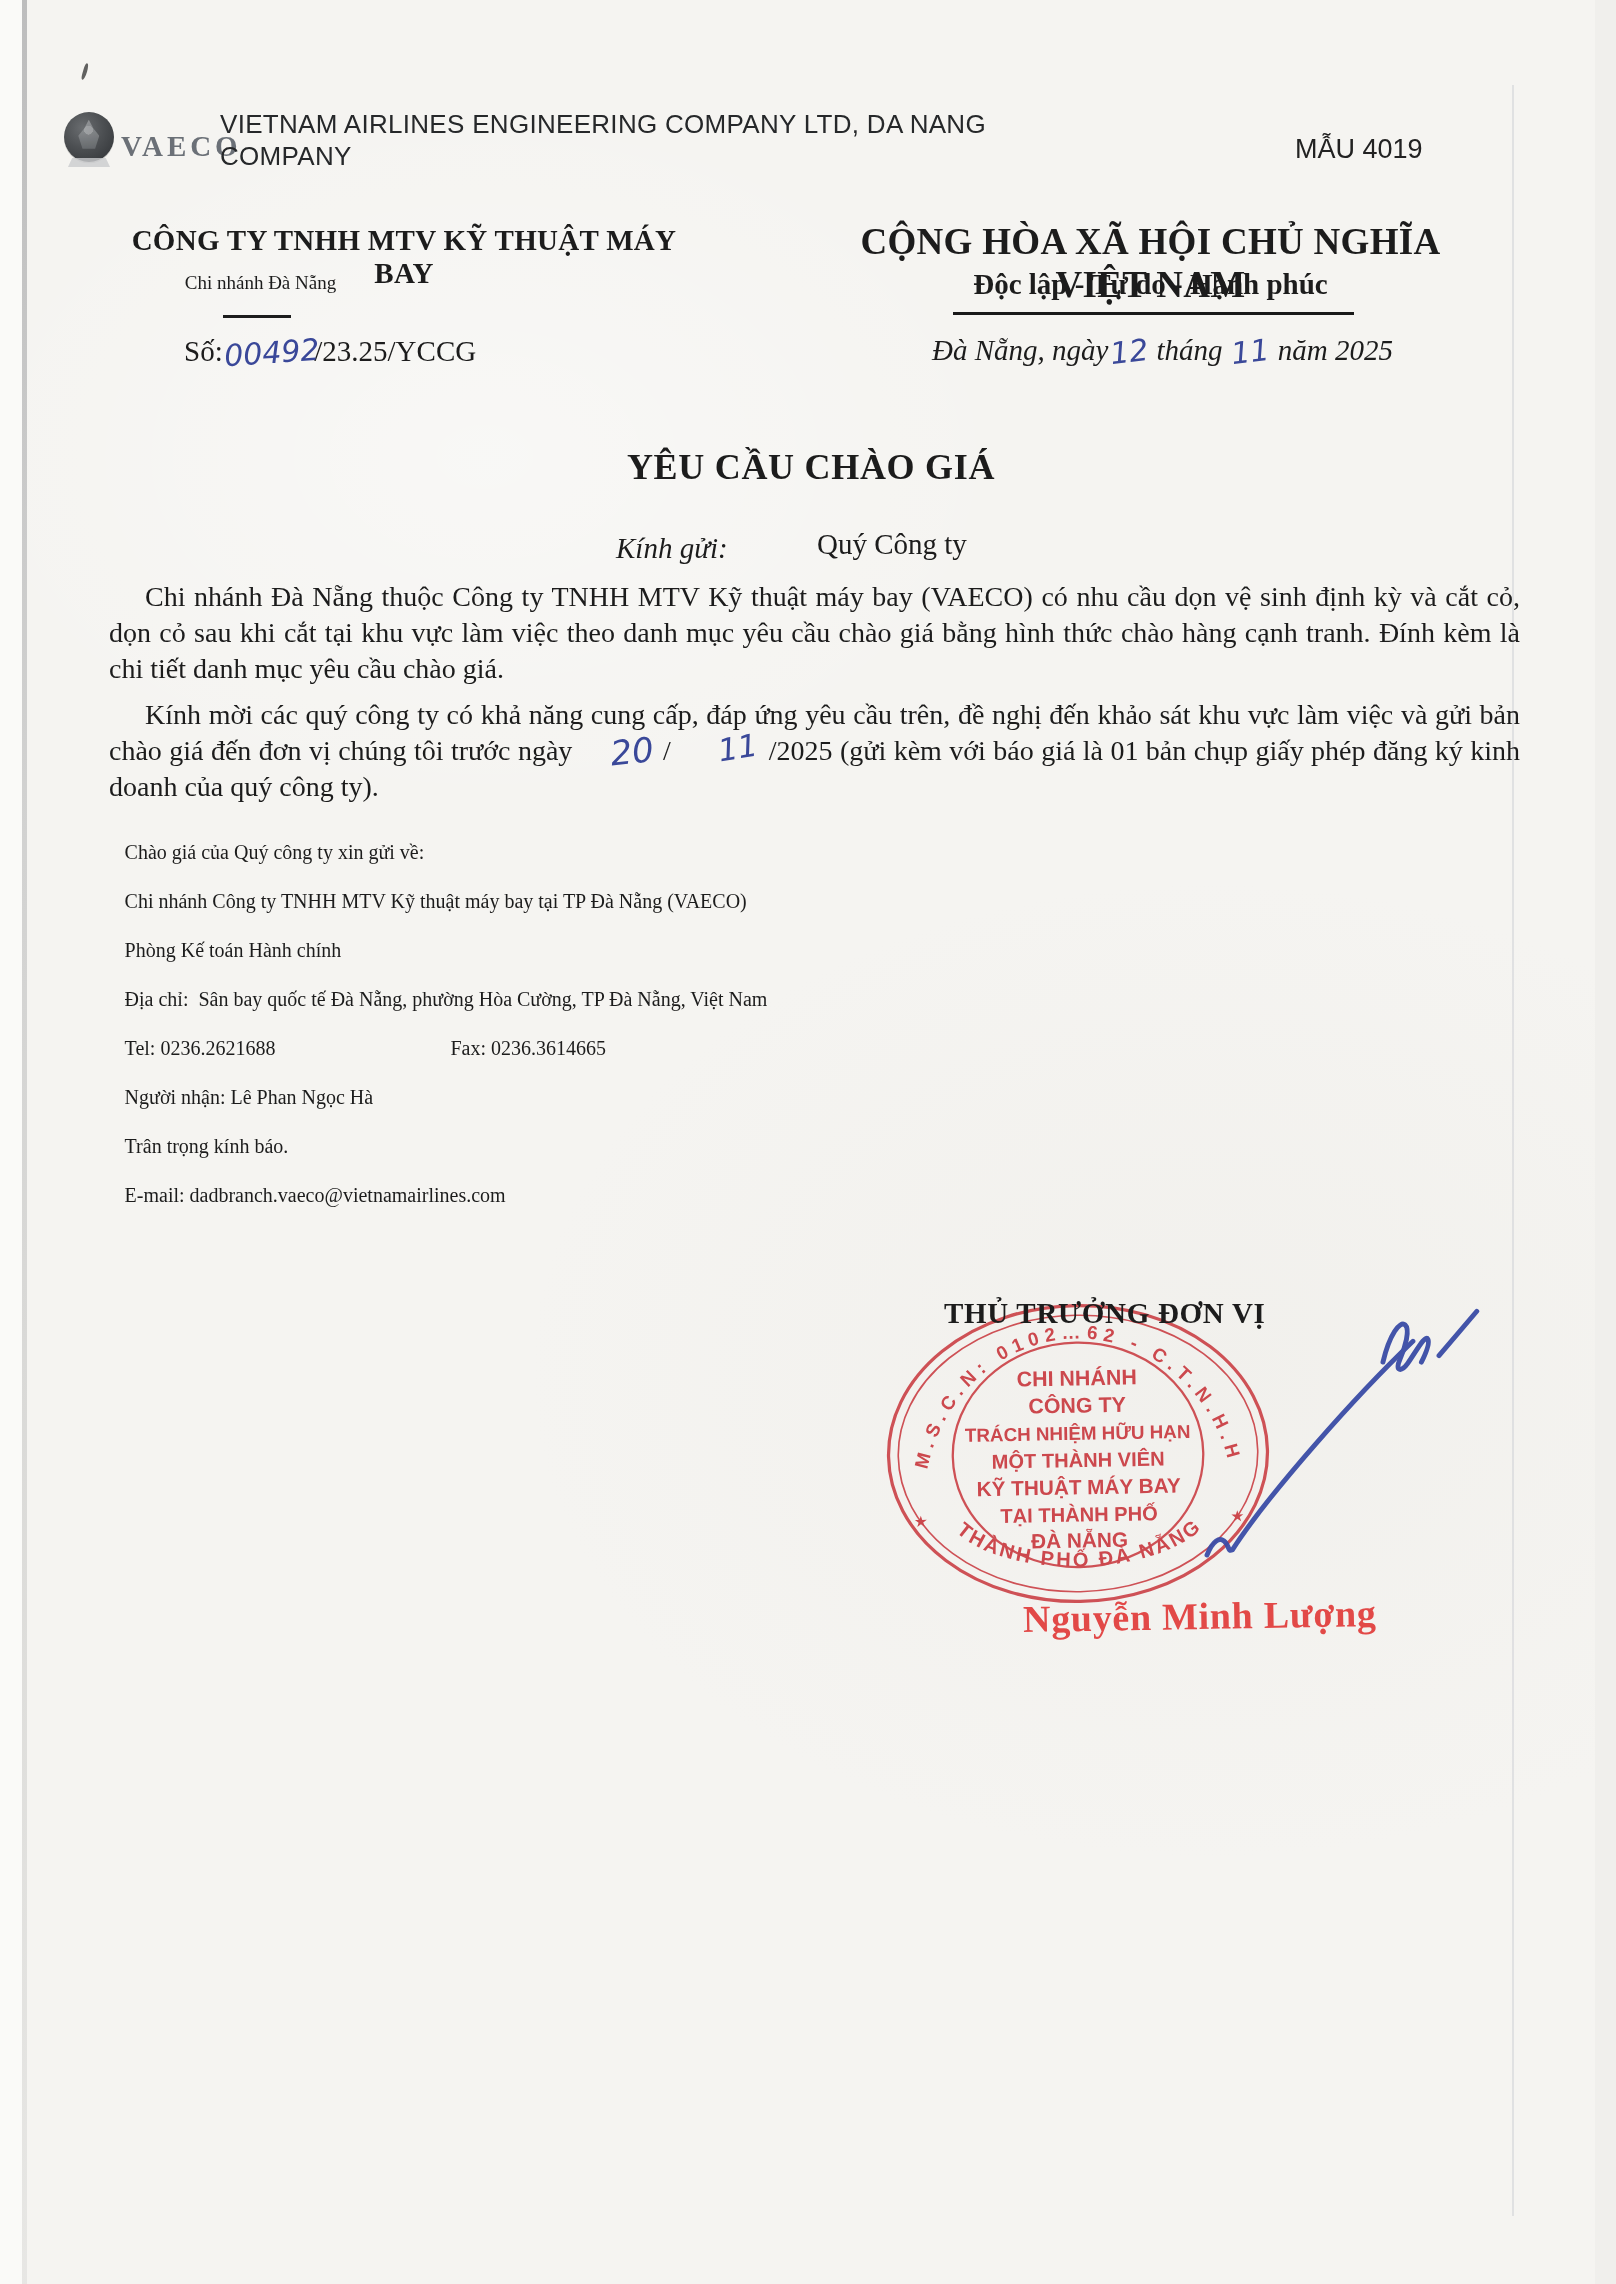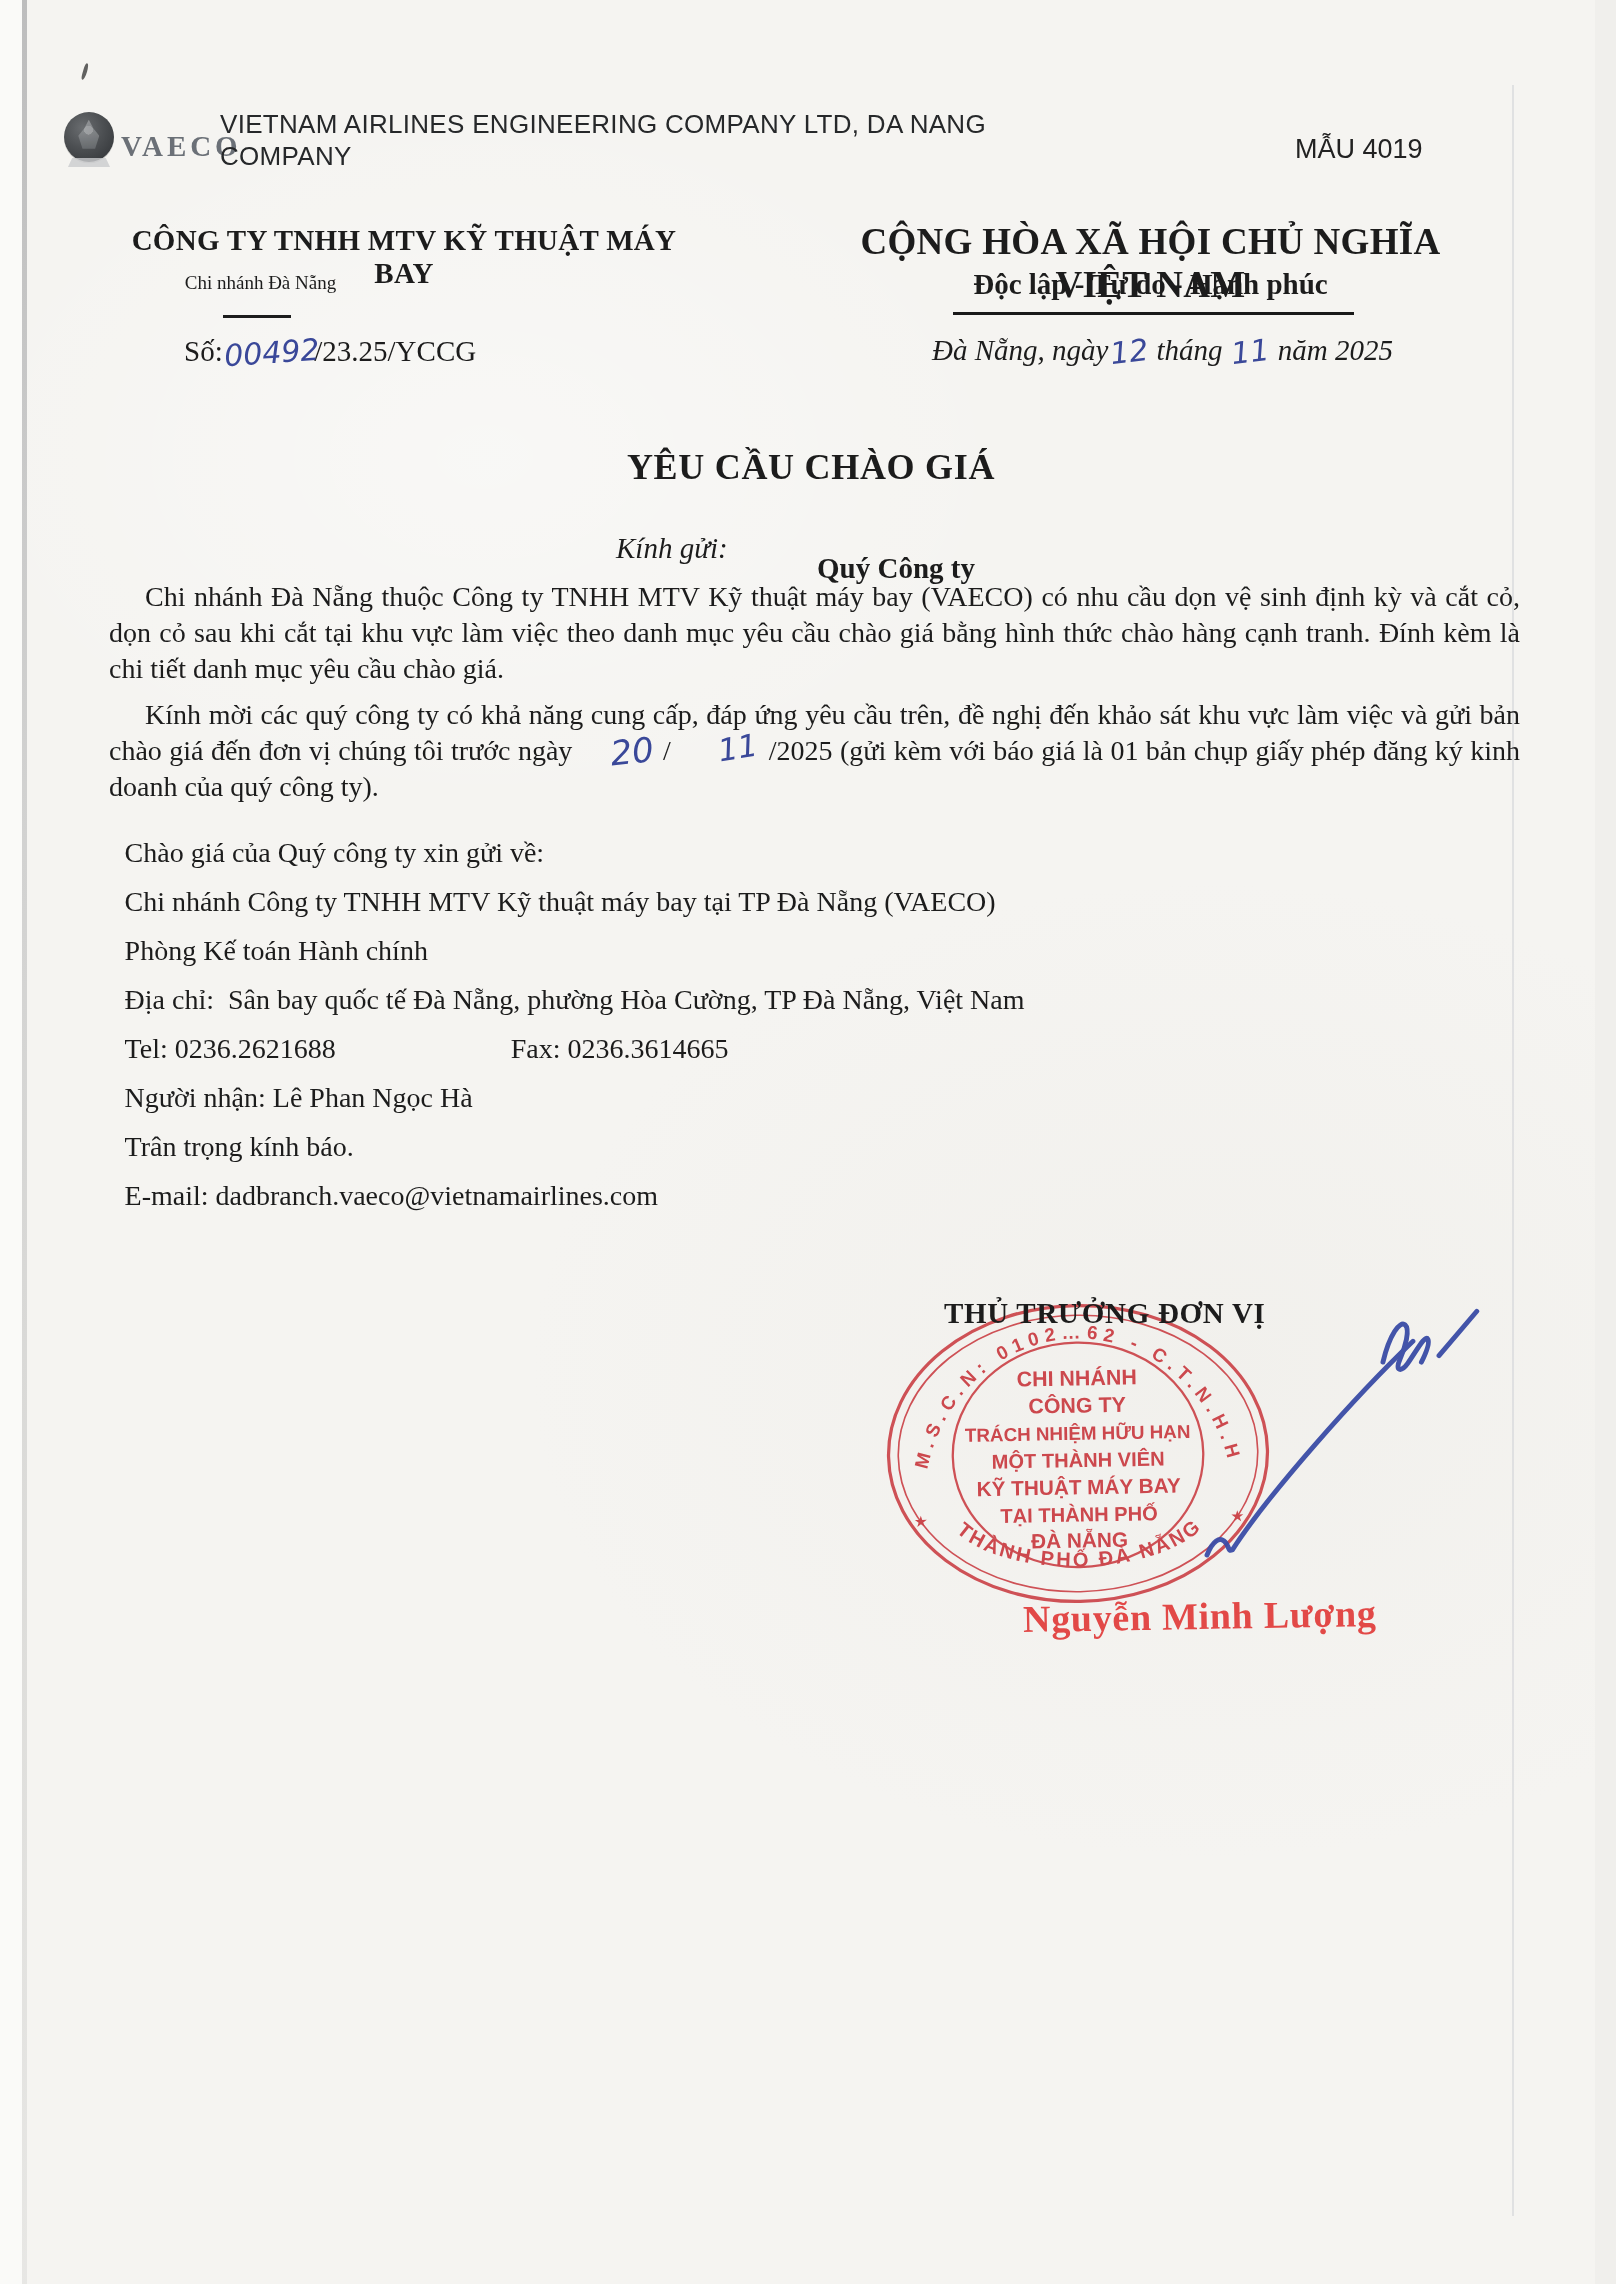--- a/index.html
+++ b/index.html
@@ -56,26 +56,26 @@
   .hw{font-family:"DejaVu Sans",sans-serif;font-style:italic;color:#3a4899;
     display:inline-block;line-height:0;}
   .hw-ref{font-size:30px;transform:rotate(-4deg) translateY(2px);margin:0 -5.2px 0 1.3px;}
   .hw-day,.hw-month{font-size:30px;transform:rotate(-7deg) translateY(2px);margin:0 1.3px;}
   .hw-dl-day{font-size:34px;transform:rotate(-6deg) translateY(5.2px);margin:0 2.6px 0 1.3px;}
   .hw-dl-month{font-size:31px;transform:rotate(-9deg) translateY(1.3px);margin:0 3.9px;}
   
   .doc-title{left:482px;top:446px;width:658px;text-align:center;
     font-size:36px;font-weight:700;letter-spacing:0.7px;}
   .salut-label{left:616px;top:532px;font-size:29px;font-style:italic;}
-  .salut-value{left:817px;top:528px;font-size:29px;font-weight:700;margin-top:24px;}
+  .salut-value{left:817px;top:528px;font-size:29px;font-weight:400;}
   
   .body-text{left:109px;top:579px;width:1411px;font-size:28px;line-height:36px;text-align:justify;}
   .body-text p{margin:0;text-indent:36px;}
   .body-text p + p{margin-top:10.4px;}
-  .info-block{left:109px;top:828px;width:1434px;font-size:28px;}
+  .info-block{left:109px;top:828px;width:1434px;font-size:20px;}
   .info-line{display:block;height:49px;padding-left:15.6px;padding-top:0;line-height:49px;white-space:nowrap;}
   .info-block{padding-top:0;}
   .fax-span{margin-left:175px;}
   
   .sig-title{left:944px;top:1297px;font-size:29px;font-weight:700;letter-spacing:0.7px;z-index:5;}
   .stamp-svg{left:881px;top:1301px;z-index:3;opacity:.92;transform:rotate(-1deg);}
   .sign-svg{left:1147px;top:1276px;z-index:6;}
   .signer-name{left:1023px;top:1594px;font-size:38px;font-weight:700;color:#e2403f;
     letter-spacing:0.7px;z-index:4;transform:rotate(-1deg);opacity:.95;}
   .stamp-text{font-family:"Liberation Sans","DejaVu Sans",sans-serif;font-weight:700;}

